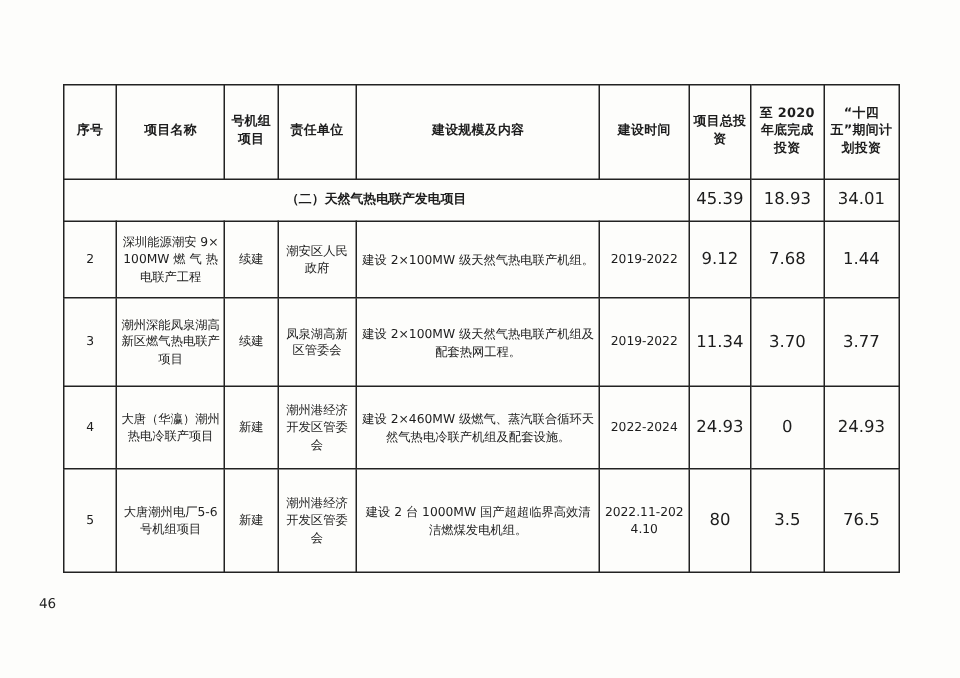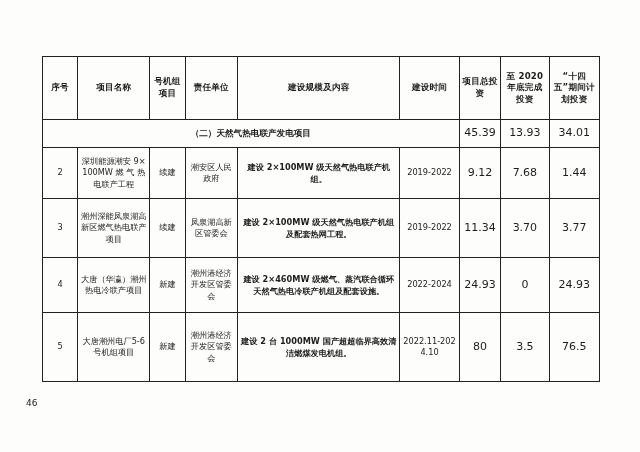--- a/index.html
+++ b/index.html
@@ -53,21 +53,20 @@
     color: #10387a;
   }
   td.namecell {
     text-align: center;
     padding: 4px 4px;
   }
   td.scopecell {
     text-align: left;
     padding: 4px 5px;
     line-height: 1.5;
-    font-weight: bold;
   }
   td.section {
     text-align: left;
     font-weight: bold;
     padding-left: 8px;
     color: #000;
     font-size: 8.6px;
     height: 20px;
   }
   td.num {
@@ -115,21 +114,21 @@
           <td>建设时间</td>
           <td>项目总投资</td>
           <td>至 2020 年底完成投资</td>
           <td>“十四五”期间计划投资</td>
         </tr>
       </thead>
       <tbody>
         <tr class="sec">
           <td class="section" colspan="6">（二）天然气热电联产发电项目</td>
           <td class="num">45.39</td>
-          <td class="num">13.93</td>
+          <td class="num">18.93</td>
           <td class="num">34.01</td>
         </tr>
 
         <tr class="r2">
           <td>2</td>
           <td class="name namecell">深圳能源潮安 9×100MW 燃 气 热电联产工程</td>
           <td>续建</td>
           <td class="unit">潮安区人民政府</td>
           <td class="scope scopecell">建设 2×100MW 级天然气热电联产机组。</td>
           <td>2019-2022</td>

